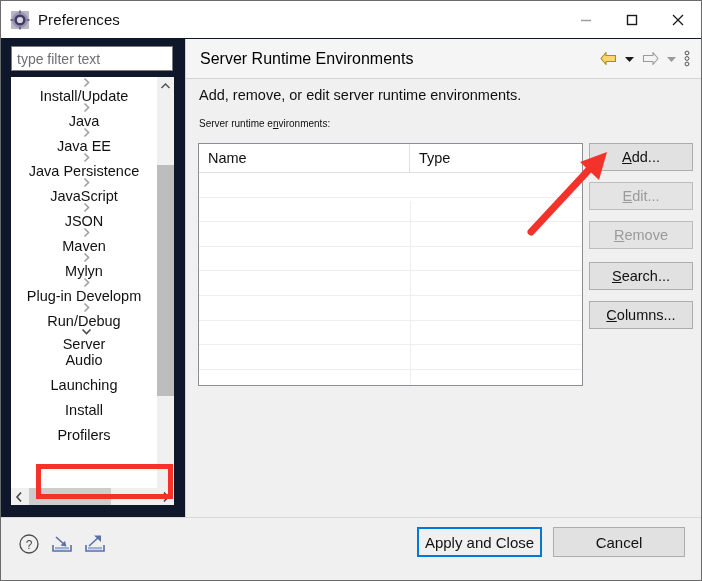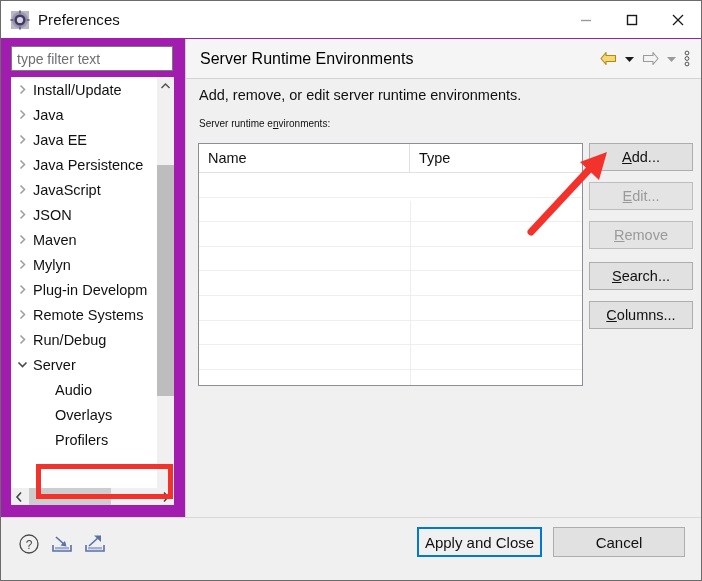--- a/index.html
+++ b/index.html
@@ -10,21 +10,21 @@
     width: 702px; height: 581px;
     font-family: "Liberation Sans", sans-serif;
     font-size: 14px;
     color: #000000;
     overflow: hidden;
     -webkit-font-smoothing: antialiased;
   }
   #app {
     position: relative;
     width: 702px; height: 581px;
-    background: #a21caf;
+    background: #0f172a;
     border: 1px solid #6b6b6b;
     box-sizing: border-box;
     overflow: hidden;
   }
 
   
   #titlebar {
     position: absolute; left: 0; top: 0;
     width: 700px; height: 37px;
     background: #ffffff;
@@ -80,20 +80,21 @@
     position: absolute; left: 0; top: 0;
     width: 150px;
   }
   .tree-item {
     position: relative;
     height: 25px;
     display: flex; align-items: center;
     white-space: nowrap;
     font-size: 14.5px;
     color: #111;
+    flex-direction: column;
   }
   .tree-item .twisty {
     width: 22px; min-width: 22px;
     display: flex; align-items: center; justify-content: center;
   }
   .tree-item.child .twisty { width: 44px; min-width: 44px; }
   .tree-item .tlabel { padding-right: 4px; }
 
   
   #tree-vsb {
@@ -380,45 +381,41 @@
             </svg>
           </span>
           <span class="tlabel">Plug-in Developm</span>
         </div>
         <div class="tree-item">
           <span class="twisty">
             <svg width="9" height="11" viewBox="0 0 9 11">
               <polyline points="2.5,1.5 6.5,5.5 2.5,9.5" fill="none" stroke="#a0a0a0" stroke-width="1.6"></polyline>
             </svg>
           </span>
-          <span class="tlabel">Remote Systems</span>
-        </div>
-        <div class="tree-item">
-          <span class="twisty">
-            <svg width="9" height="11" viewBox="0 0 9 11">
-              <polyline points="2.5,1.5 6.5,5.5 2.5,9.5" fill="none" stroke="#a0a0a0" stroke-width="1.6"></polyline>
-            </svg>
-          </span>
           <span class="tlabel">Run/Debug</span>
         </div>
         <div class="tree-item">
           <span class="twisty">
             <svg width="11" height="9" viewBox="0 0 11 9">
               <polyline points="1.5,2.5 5.5,6.5 9.5,2.5" fill="none" stroke="#4a4a4a" stroke-width="1.6"></polyline>
             </svg>
           </span>
           <span class="tlabel">Server</span>
         </div>
         <div class="tree-item child">
           <span class="twisty"></span>
           <span class="tlabel">Audio</span>
         </div>
         <div class="tree-item child">
           <span class="twisty"></span>
-          <span class="tlabel">Overlays</span>
+          <span class="tlabel">Launching</span>
+        </div>
+        <div class="tree-item child">
+          <span class="twisty"></span>
+          <span class="tlabel">Install</span>
         </div>
         <div class="tree-item child">
           <span class="twisty"></span>
           <span class="tlabel">Profilers</span>
         </div>
         <div class="tree-item child selected">
           <span class="twisty"></span>
         </div>
       </div>
   </div>

